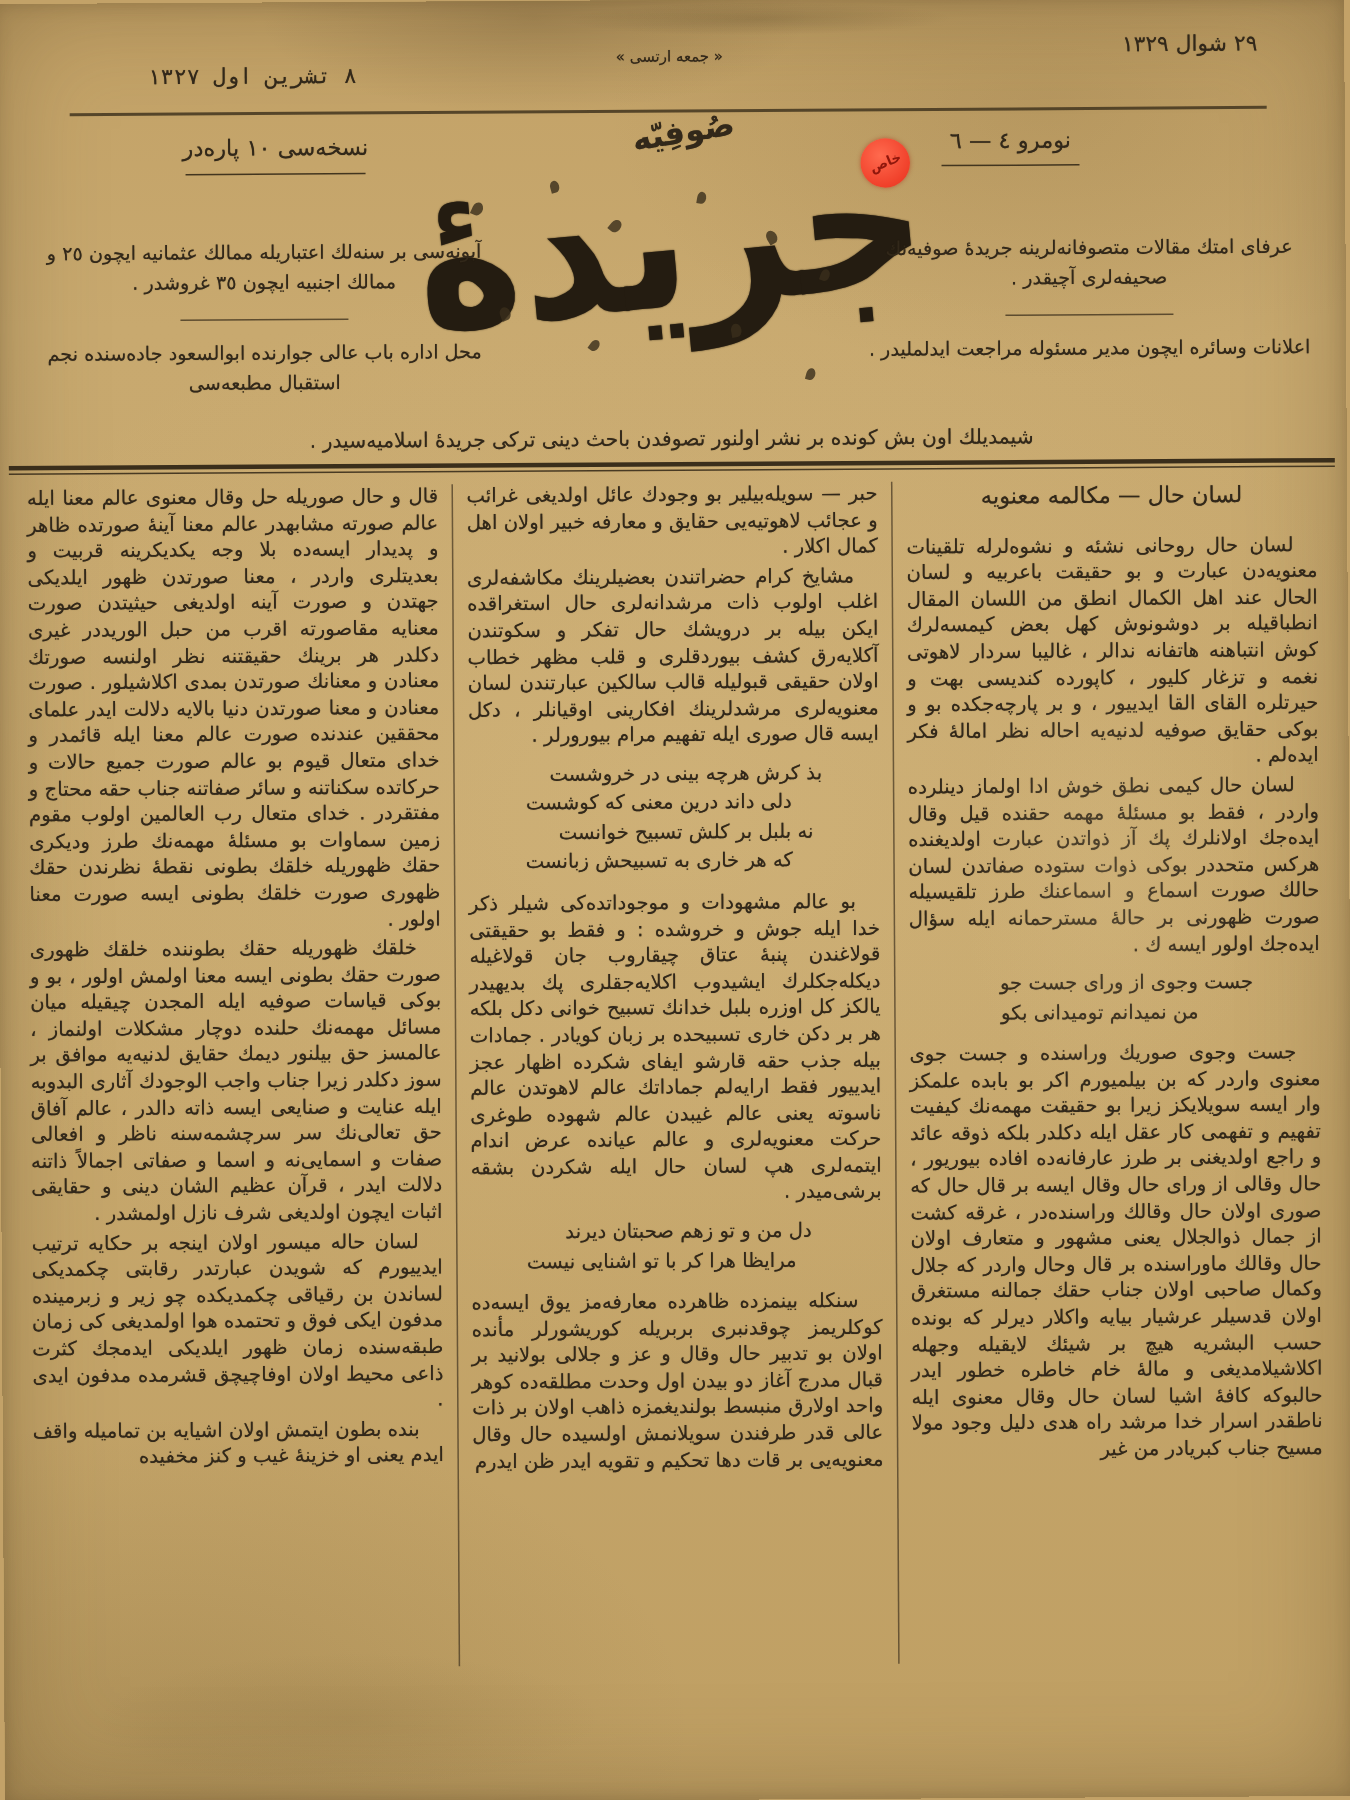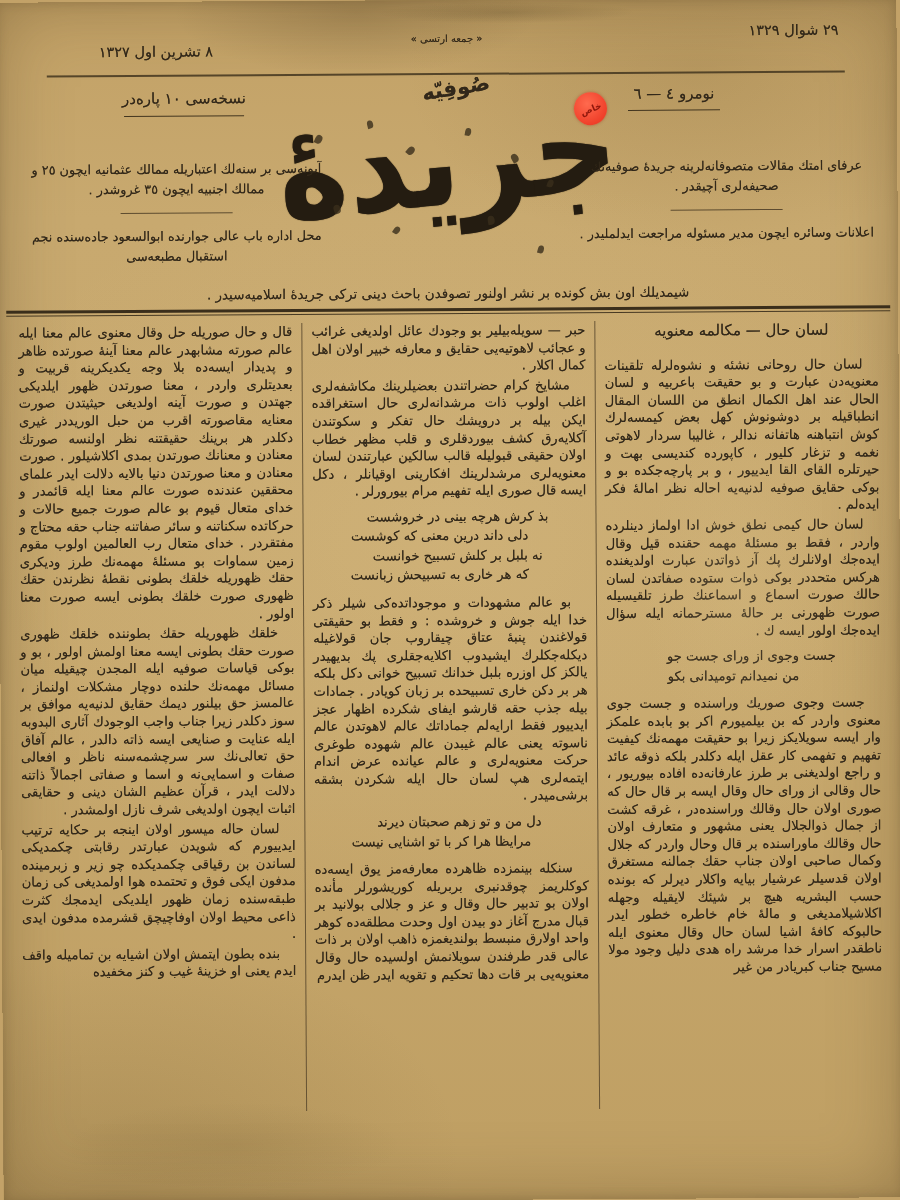--- a/index.html
+++ b/index.html
@@ -17,21 +17,21 @@
       radial-gradient(ellipse 260px 90px at 40% 1%, rgba(90,70,40,.25), transparent 70%),
       linear-gradient(180deg,#c2a166 0%,#c8a96f 18%,#c6a76c 60%,#bf9f63 100%);
     box-shadow:inset 0 0 70px rgba(80,60,30,.35), inset 0 0 12px rgba(60,45,22,.25);
     transform:rotate(-0.35deg);
     color:#32281a;
   }
   .ink{color:#32281a;text-shadow:0 0 .5px rgba(40,30,15,.65);}
   
   .date-right{position:absolute;top:24px;right:58px;font-size:14.5px;}
   .day-center{position:absolute;top:33px;left:50%;transform:translateX(-50%);font-size:10px;}
-  .date-left{position:absolute;top:42px;left:102px;font-size:14.5px;}
+  .date-left{position:absolute;top:42px;left:102px;font-size:14.5px;font-family:Liberation Mono, monospace;}
   .top-rule{position:absolute;top:73px;left:50px;right:52px;height:2px;background:#42351f;opacity:.85;}
   
   .issue-no{position:absolute;top:86px;right:118px;width:210px;text-align:center;font-size:15px;}
   .issue-no::after{content:"";display:block;width:92px;height:1px;background:#42351f;margin:7px auto 0;}
   .price{position:absolute;top:88px;left:72px;width:230px;text-align:center;font-size:15px;}
   .price::after{content:"";display:block;width:120px;height:1px;background:#42351f;margin:8px auto 0;}
   
   .right-notices{position:absolute;top:158px;right:18px;width:306px;text-align:center;font-size:12.8px;line-height:20px;}
   .left-notices{position:absolute;top:158px;left:26px;width:306px;text-align:center;font-size:12.8px;line-height:20px;}
   .notice-divider{width:112px;height:1px;background:#42351f;margin:13px auto;opacity:.8;}

